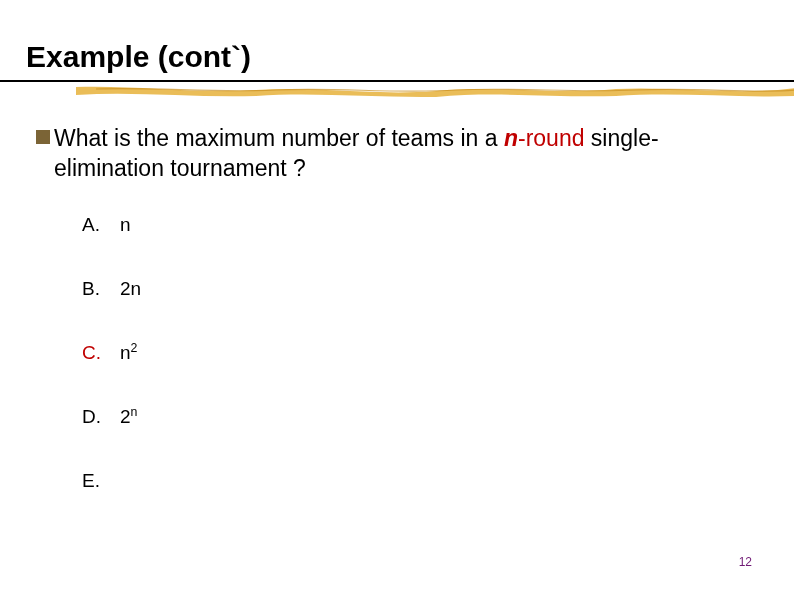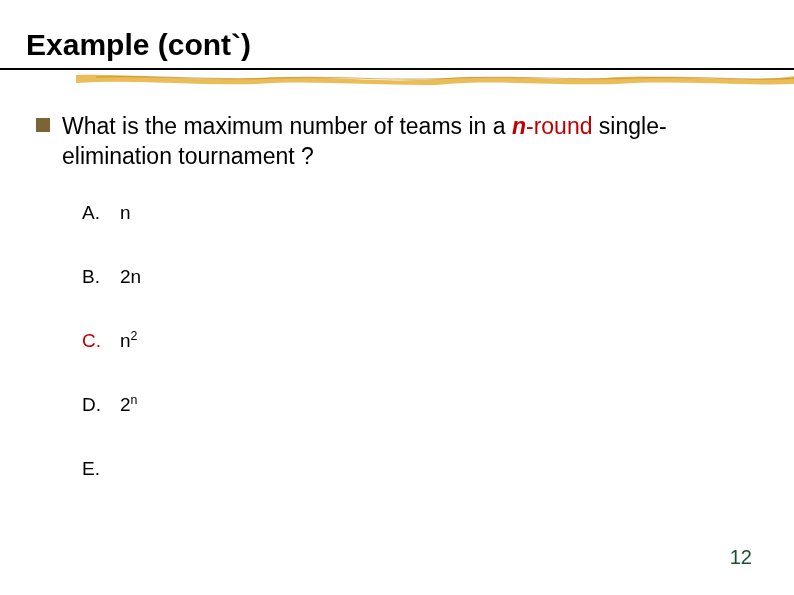--- a/index.html
+++ b/index.html
@@ -7,21 +7,21 @@
     width: 794px;
     height: 595px;
     background: #ffffff;
     font-family: Arial, Helvetica, sans-serif;
     position: relative;
     color: #000;
   }
   .slide {
     width: 100%;
     height: 100%;
-    padding: 28px 36px 20px 36px;
+    padding: 40px 36px 20px 36px;
     position: relative;
   }
   .title {
     font-size: 30px;
     margin-bottom: 6px;
     margin-left: -10px;
   }
   .rule-container {
     position: relative;
     height: 16px;
@@ -41,21 +41,21 @@
     right: -36px;
     top: 4px;
     height: 14px;
   }
   .content {
     padding-left: 0;
   }
   .bullet-row {
     display: flex;
     align-items: flex-start;
-    gap: 12px;
+    gap: 4px;
     margin-bottom: 30px;
   }
   .bullet-square {
     width: 14px;
     height: 14px;
     background: #7B6436;
     flex-shrink: 0;
     margin-top: 6px;
   }
   .question {
@@ -86,22 +86,22 @@
     width: 20px;
     flex-shrink: 0;
   }
   .option-letter.red { color: #c00000; }
   .option-value { }
   sup { font-size: 0.65em; line-height: 0; vertical-align: super; }
   .page-num {
     position: absolute;
     bottom: 26px;
     right: 42px;
-    font-size: 20px;
-    color: #14532d;
+    font-size: 12px;
+    color: #701a75;
   }
 </style>
 </head>
 <body>
 
 <div class="slide">
 
   <h1 class="title">Example (cont`)</h1>
 
   <div class="rule-container">

